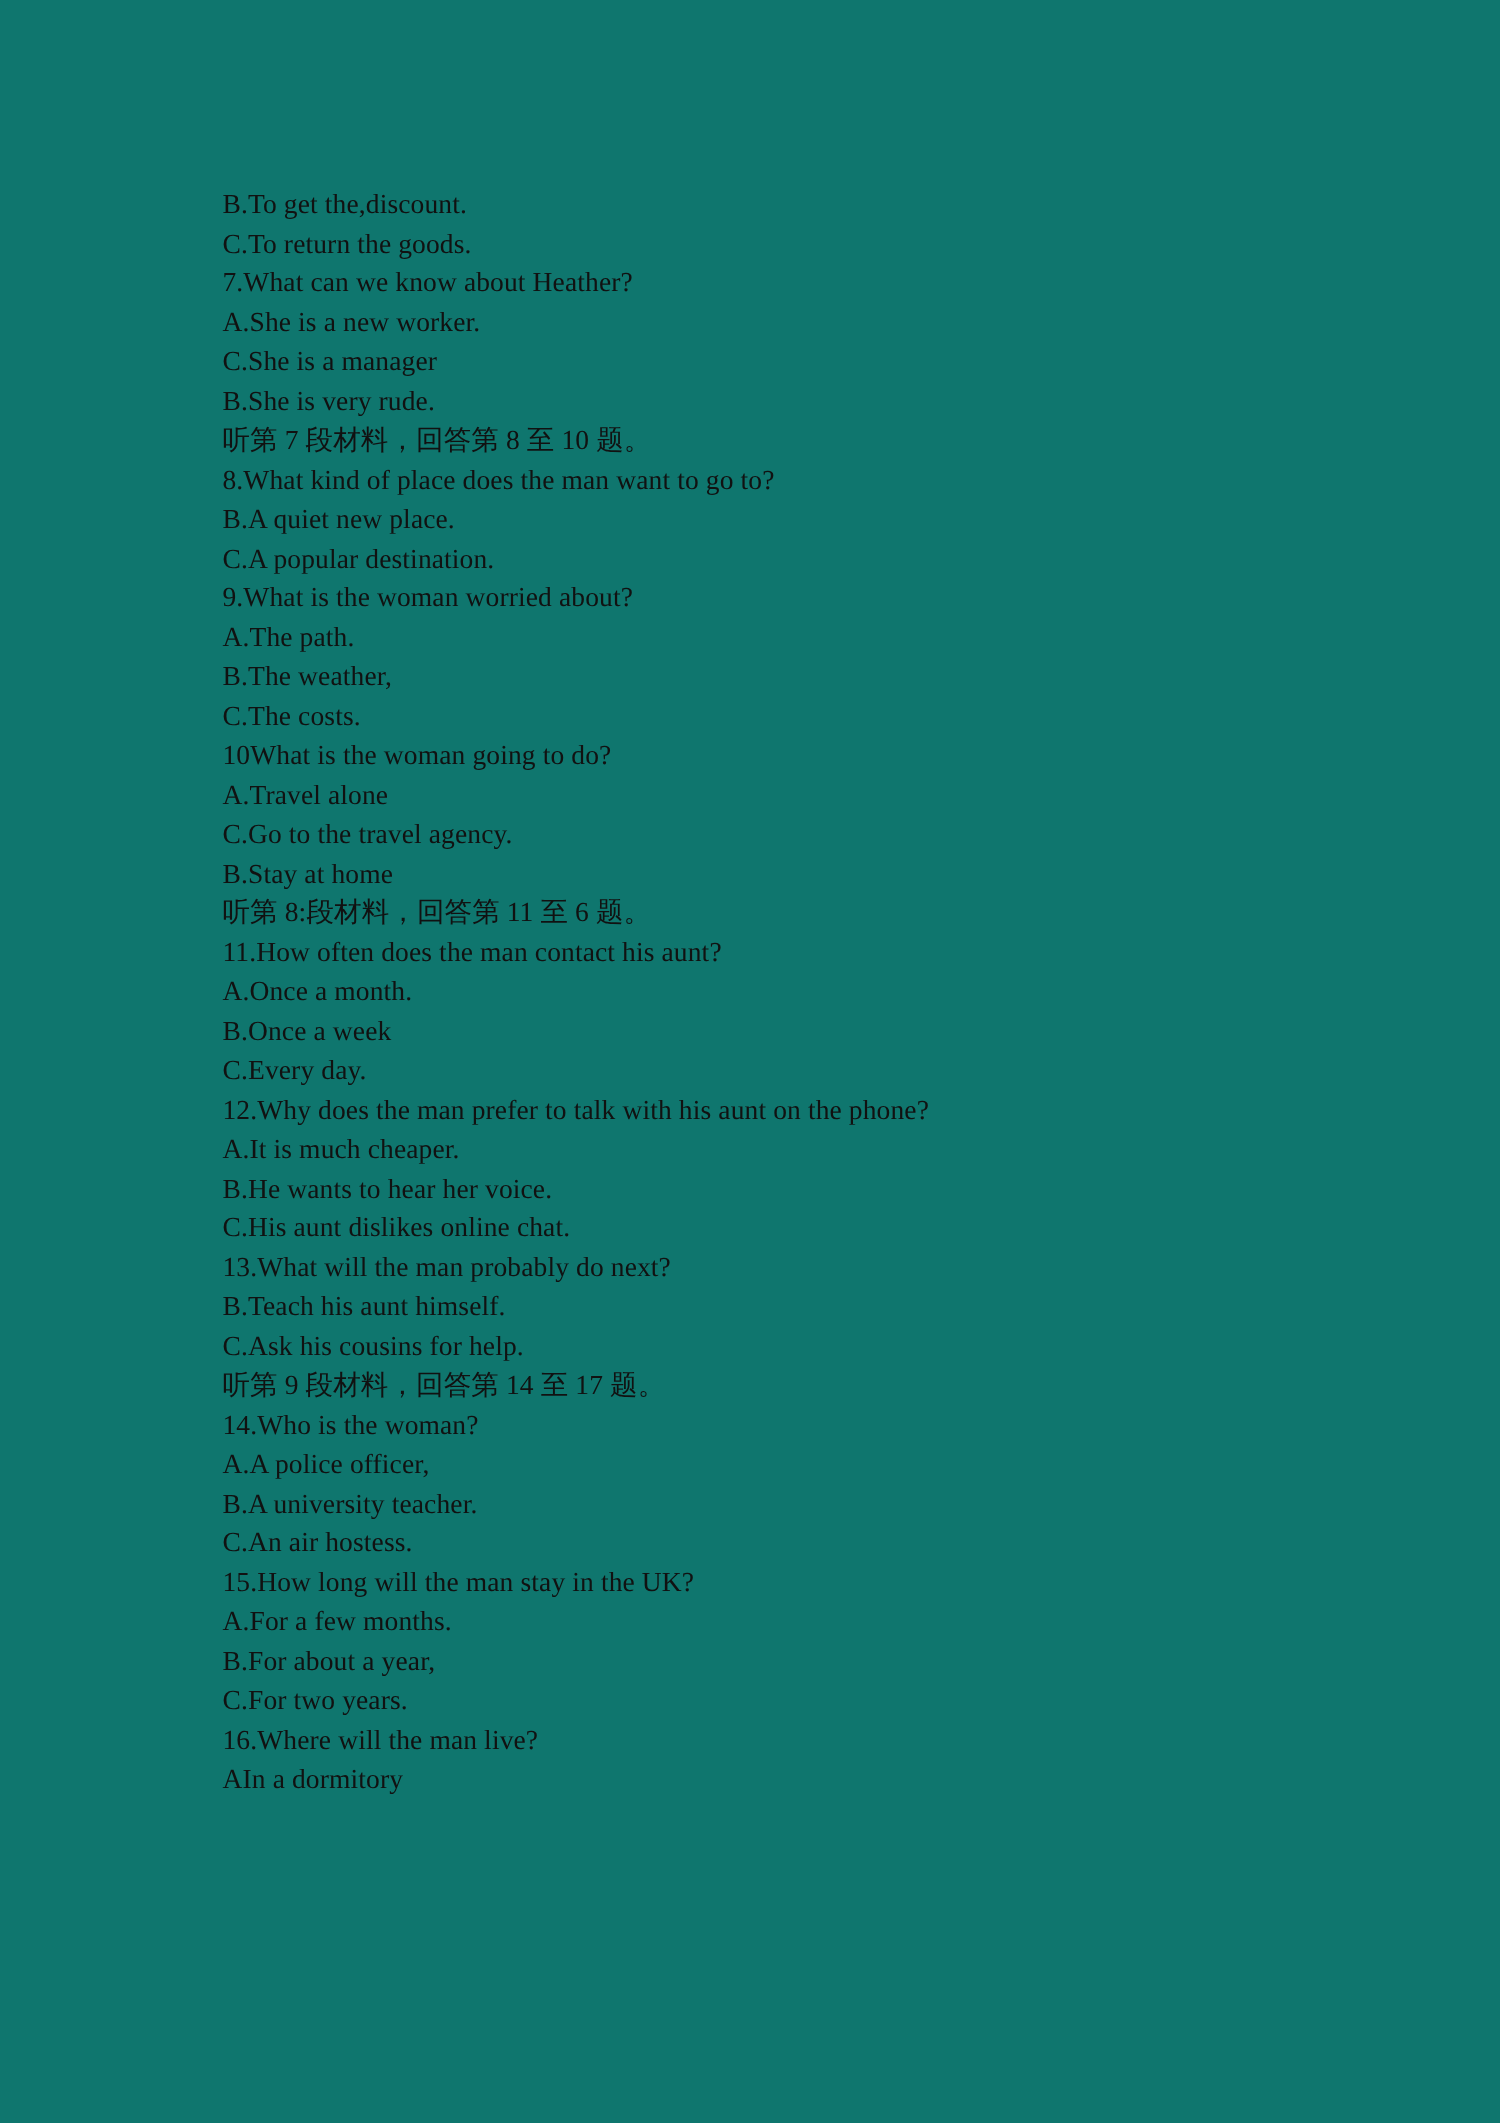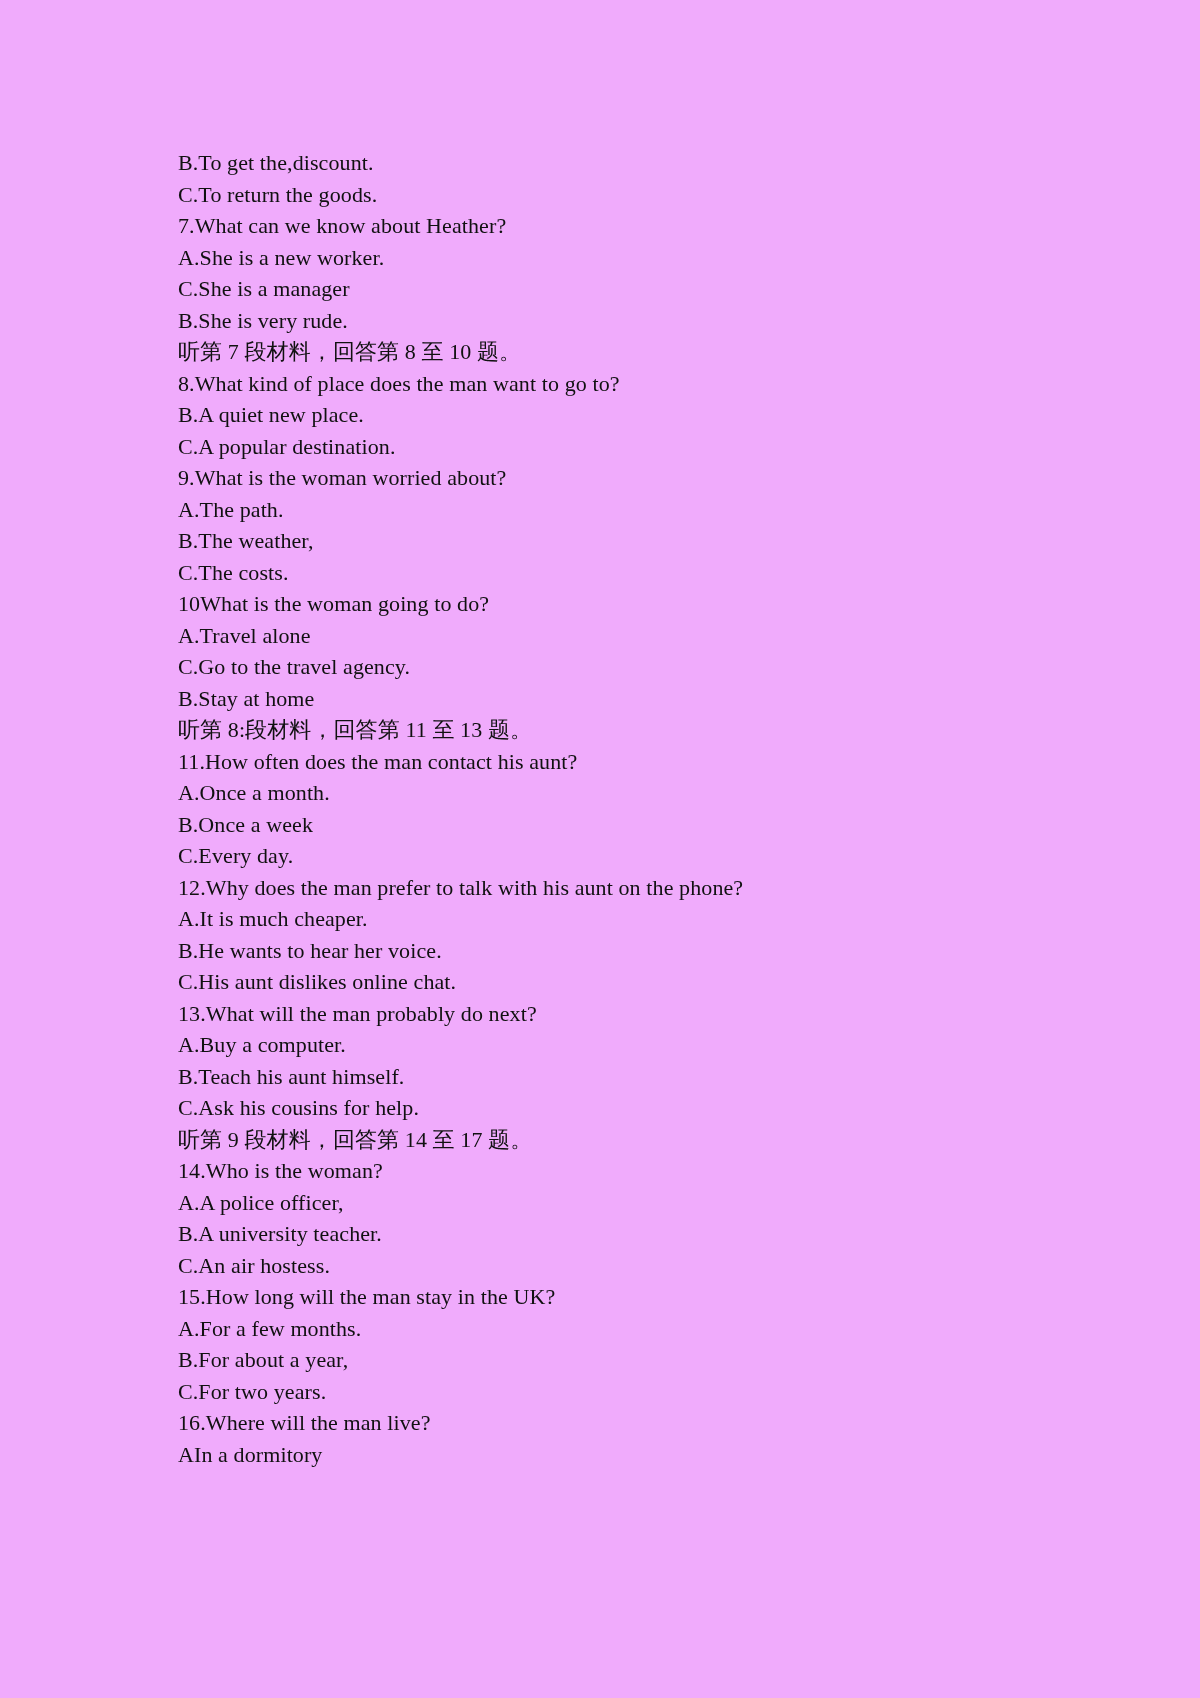--- a/index.html
+++ b/index.html
@@ -4,21 +4,21 @@
 <style>
   html, body {
     margin: 0;
     padding: 0;
     background: #ffffff;
   }
   .page {
     position: relative;
     width: 1200px;
     height: 1698px;
-    background: #f0abfc;
+    background: #0f766e;
     overflow: hidden;
   }
   .text-block {
     position: absolute;
     left: 178px;
     top: 147px;
     width: 950px;
     font-family: "Liberation Serif", "DejaVu Serif", serif;
     font-size: 22px;
     line-height: 31.5px;
@@ -46,31 +46,30 @@
       <div class="line">B.A quiet new place.</div>
       <div class="line">C.A popular destination.</div>
       <div class="line">9.What is the woman worried about?</div>
       <div class="line">A.The path.</div>
       <div class="line">B.The weather,</div>
       <div class="line">C.The costs.</div>
       <div class="line">10What is the woman going to do?</div>
       <div class="line">A.Travel alone</div>
       <div class="line">C.Go to the travel agency.</div>
       <div class="line">B.Stay at home</div>
-      <div class="line">听第 8:段材料，回答第 11 至 13 题。</div>
+      <div class="line">听第 8:段材料，回答第 11 至 6 题。</div>
       <div class="line">11.How often does the man contact his aunt?</div>
       <div class="line">A.Once a month.</div>
       <div class="line">B.Once a week</div>
       <div class="line">C.Every day.</div>
       <div class="line">12.Why does the man prefer to talk with his aunt on the phone?</div>
       <div class="line">A.It is much cheaper.</div>
       <div class="line">B.He wants to hear her voice.</div>
       <div class="line">C.His aunt dislikes online chat.</div>
       <div class="line">13.What will the man probably do next?</div>
-      <div class="line">A.Buy a computer.</div>
       <div class="line">B.Teach his aunt himself.</div>
       <div class="line">C.Ask his cousins for help.</div>
       <div class="line">听第 9 段材料，回答第 14 至 17 题。</div>
       <div class="line">14.Who is the woman?</div>
       <div class="line">A.A police officer,</div>
       <div class="line">B.A university teacher.</div>
       <div class="line">C.An air hostess.</div>
       <div class="line">15.How long will the man stay in the UK?</div>
       <div class="line">A.For a few months.</div>
       <div class="line">B.For about a year,</div>

